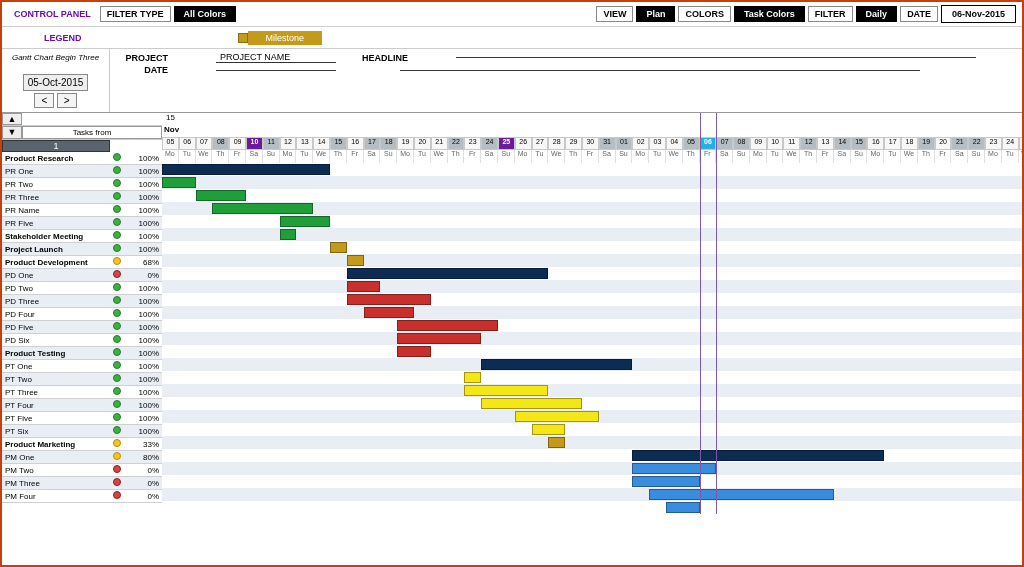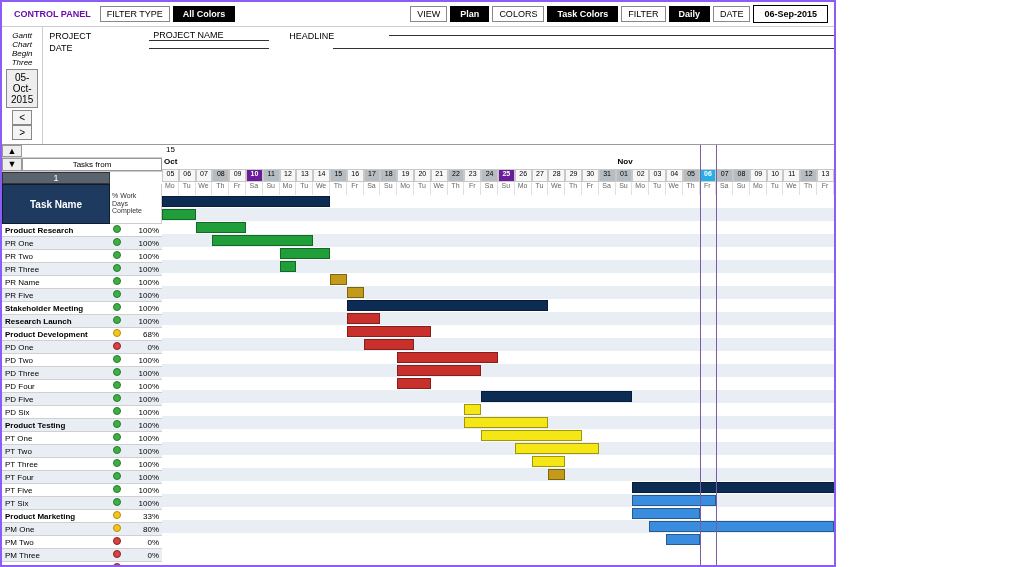--- a/index.html
+++ b/index.html
@@ -1,36 +1,36 @@
 <!DOCTYPE html>
 <html><head>
 <meta charset="utf-8">
 <style>
   * { box-sizing: border-box; margin: 0; padding: 0; }
   body { font-family: Arial, sans-serif; font-size: 9px; background: #fff; }
-  .wrapper { border: 2px solid #8b5cf6; width: 836px; height: 567px; overflow: hidden; }
+  .wrapper { border: 2px solid #c2410c; width: 1024px; height: 567px; overflow: hidden; }
   .control-panel { display: flex; align-items: center; padding: 3px 6px; gap: 3px; border-bottom: 1px solid #ccc; }
   .cp-label { color: #6a0dad; font-weight: bold; font-size: 9px; padding: 0 6px; }
-  .cp-field { border: 1px solid #888; padding: 2px 6px; font-size: 9px; background: #fff; font-weight: normal; }
+  .cp-field { border: 1px solid #888; padding: 2px 6px; font-size: 9px; background: #fff; font-weight: bold; }
   .cp-val { background: #000; color: #fff; padding: 3px 10px; font-size: 9px; font-weight: bold; }
   .cp-spacer { flex: 1; }
   .legend-row { display: flex; align-items: center; padding: 3px 6px; height: 22px; border-bottom: 1px solid #ccc; }
   .legend-label { color: #6a0dad; font-weight: bold; font-size: 9px; padding: 0 36px 0 36px; }
   .legend-chip { display: flex; align-items: center; margin-left: 120px; }
   .legend-swatch { width: 10px; height: 10px; background: #c49a1a; border: 1px solid #8a6d10; }
   .legend-text { background: #c49a1a; color: #fff; padding: 2px 18px; font-size: 9px; }
   .meta-row { display: flex; border-bottom: 1px solid #999; }
   .meta-left { width: 108px; padding: 4px; border-right: 1px solid #ccc; text-align: center; }
   .meta-left .mlabel { font-style: italic; font-size: 8px; }
-  .meta-left .mdate { font-size: 10px; border: 1px solid #888; padding: 2px 4px; display: inline-block; margin-top: 2px; background: #eee; }
+  .meta-left .mdate { font-size: 10px; border: 1px solid #888; padding: 2px 4px; display: inline-block; margin-top: 12px; background: #eee; }
   .meta-left .arrow-btns { margin-top: 2px; }
   .arrow-btn { display: inline-block; border: 1px solid #888; padding: 1px 6px; background: #f4f4f4; cursor: pointer; font-size: 10px; }
   .meta-right { flex: 1; padding: 3px 6px; }
   .mr-row { display: flex; align-items: center; font-size: 9px; margin-bottom: 2px; }
-  .mr-lab { font-weight: normal; width: 56px; text-align: left; padding-right: 4px; }
+  .mr-lab { font-weight: bold; width: 56px; text-align: right; padding-right: 4px; }
   .mr-field { border-bottom: 1px solid #333; min-width: 120px; padding: 0 4px; margin-right: 20px; margin-left: 44px; }
   .mr-field.long { min-width: 520px; }
   .body-area { display: flex; }
   .left-col { width: 160px; }
   .status-row { display: flex; border-bottom: 1px solid #ccc; }
   .toggle-col { width: 20px; text-align: center; border: 1px solid #999; background: #eee; cursor: pointer; }
   .tasks-from { flex: 1; border: 1px solid #999; font-size: 8px; text-align: center; padding: 1px; }
   .tasks-num { width: 108px; text-align: center; background: #5a646e; color: #fff; border: 1px solid #333; font-size: 9px; }
   .head-task { height: 40px; background: #1e3a5f; color: #fff; display: flex; align-items: center; justify-content: center; font-weight: bold; font-size: 10px; border: 1px solid #0d1d30; }
   .head-pct { height: 40px; width: 52px; font-size: 7px; background: #fff; display: flex; flex-direction: column; justify-content: center; text-align: left; padding: 0 2px; border-right:1px solid #ccc; border-bottom:1px solid #ccc; color:#333; line-height:1.1; }
@@ -75,21 +75,28 @@
     <span class="cp-field">FILTER TYPE</span>
     <span class="cp-val">All Colors</span>
     <span class="cp-spacer"></span>
     <span class="cp-field">VIEW</span>
     <span class="cp-val">Plan</span>
     <span class="cp-field">COLORS</span>
     <span class="cp-val">Task Colors</span>
     <span class="cp-field">FILTER</span>
     <span class="cp-val">Daily</span>
     <span class="cp-field">DATE</span>
-    <span class="cp-val" style="background:#fff;color:#000;border:1px solid #000">06-Sep-2015</span>
+    <span class="cp-val" style="background:#fff;color:#000;border:1px solid #000">06-Nov-2015</span>
+  </div>
+  <div class="legend-row">
+    <span class="legend-label">LEGEND</span>
+    <span class="legend-chip">
+      <span class="legend-swatch"></span>
+      <span class="legend-text">Milestone</span>
+    </span>
   </div>
 
   <div class="meta-row">
     <div class="meta-left">
       <div class="mlabel">Gantt Chart Begin Three</div>
       <div class="mdate">05-Oct-2015</div>
       <div class="arrow-btns">
         <span class="arrow-btn">&lt;</span>
         <span class="arrow-btn">&gt;</span>
       </div>
@@ -113,28 +120,20 @@
     <div class="left-col">
       <div class="status-row">
         <div class="toggle-col">▲</div>
         <div style="flex:1"></div>
       </div>
       <div class="status-row">
         <div class="toggle-col">▼</div>
         <div class="tasks-from">Tasks from</div>
       </div>
       <div class="tasks-num">1</div>
-      <div style="display:flex">
-        <div class="head-task" style="width:108px">Task Name</div>
-        <div class="head-pct">
-          <span>% Work</span>
-          <span>Days</span>
-          <span>Complete</span>
-        </div>
-      </div>
       <div class="task-list" id="task-list">
           <div class="trow">
             <div class="tname bold">Product Research</div>
             <div class="tdot"><span class="dot green"></span></div>
             <div class="tpct">100%</div>
           </div>
           <div class="trow alt">
             <div class="tname">PR One</div>
             <div class="tdot"><span class="dot green"></span></div>
             <div class="tpct">100%</div>
@@ -158,21 +157,21 @@
             <div class="tname">PR Five</div>
             <div class="tdot"><span class="dot green"></span></div>
             <div class="tpct">100%</div>
           </div>
           <div class="trow">
             <div class="tname bold">Stakeholder Meeting</div>
             <div class="tdot"><span class="dot green"></span></div>
             <div class="tpct">100%</div>
           </div>
           <div class="trow alt">
-            <div class="tname bold">Research Launch</div>
+            <div class="tname bold">Project Launch</div>
             <div class="tdot"><span class="dot green"></span></div>
             <div class="tpct">100%</div>
           </div>
           <div class="trow">
             <div class="tname bold">Product Development</div>
             <div class="tdot"><span class="dot yellow"></span></div>
             <div class="tpct">68%</div>
           </div>
           <div class="trow alt">
             <div class="tname">PD One</div>
@@ -265,21 +264,20 @@
             <div class="tpct">0%</div>
           </div>
         </div>
     </div>
 
     <div class="right-col" id="right-col">
       <div class="yearrow">
           <span style="padding-left:4px">15</span>
         </div>
       <div class="monthrow" id="monthrow">
-          <div style="width: 453.6px; padding-left: 2px;">Oct</div>
           <div style="padding-left: 2px;">Nov</div>
         </div>
       <div class="dayrow" id="dayrow">
           <div class="cell">05</div>
           <div class="cell">06</div>
           <div class="cell">07</div>
           <div class="cell wknd">08</div>
           <div class="cell">09</div>
           <div class="cell wknd hilite">10</div>
           <div class="cell wknd">11</div>

